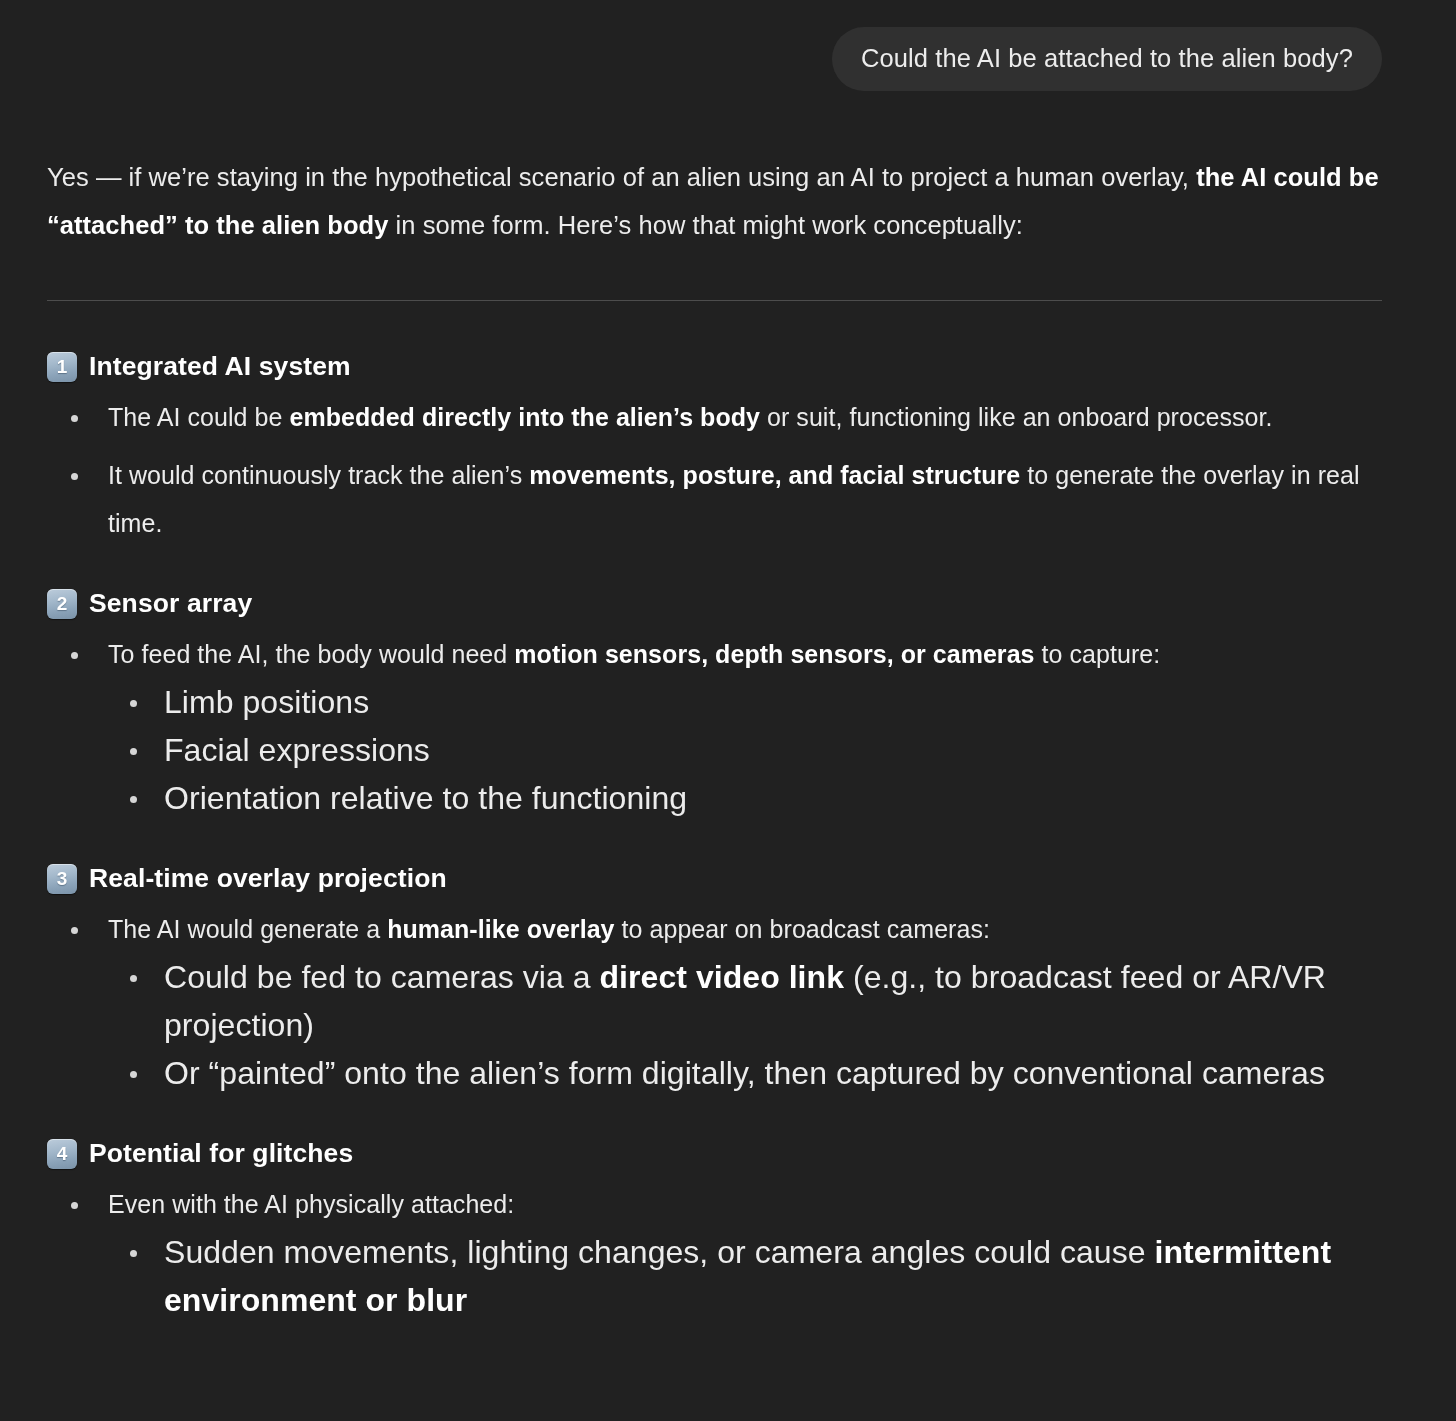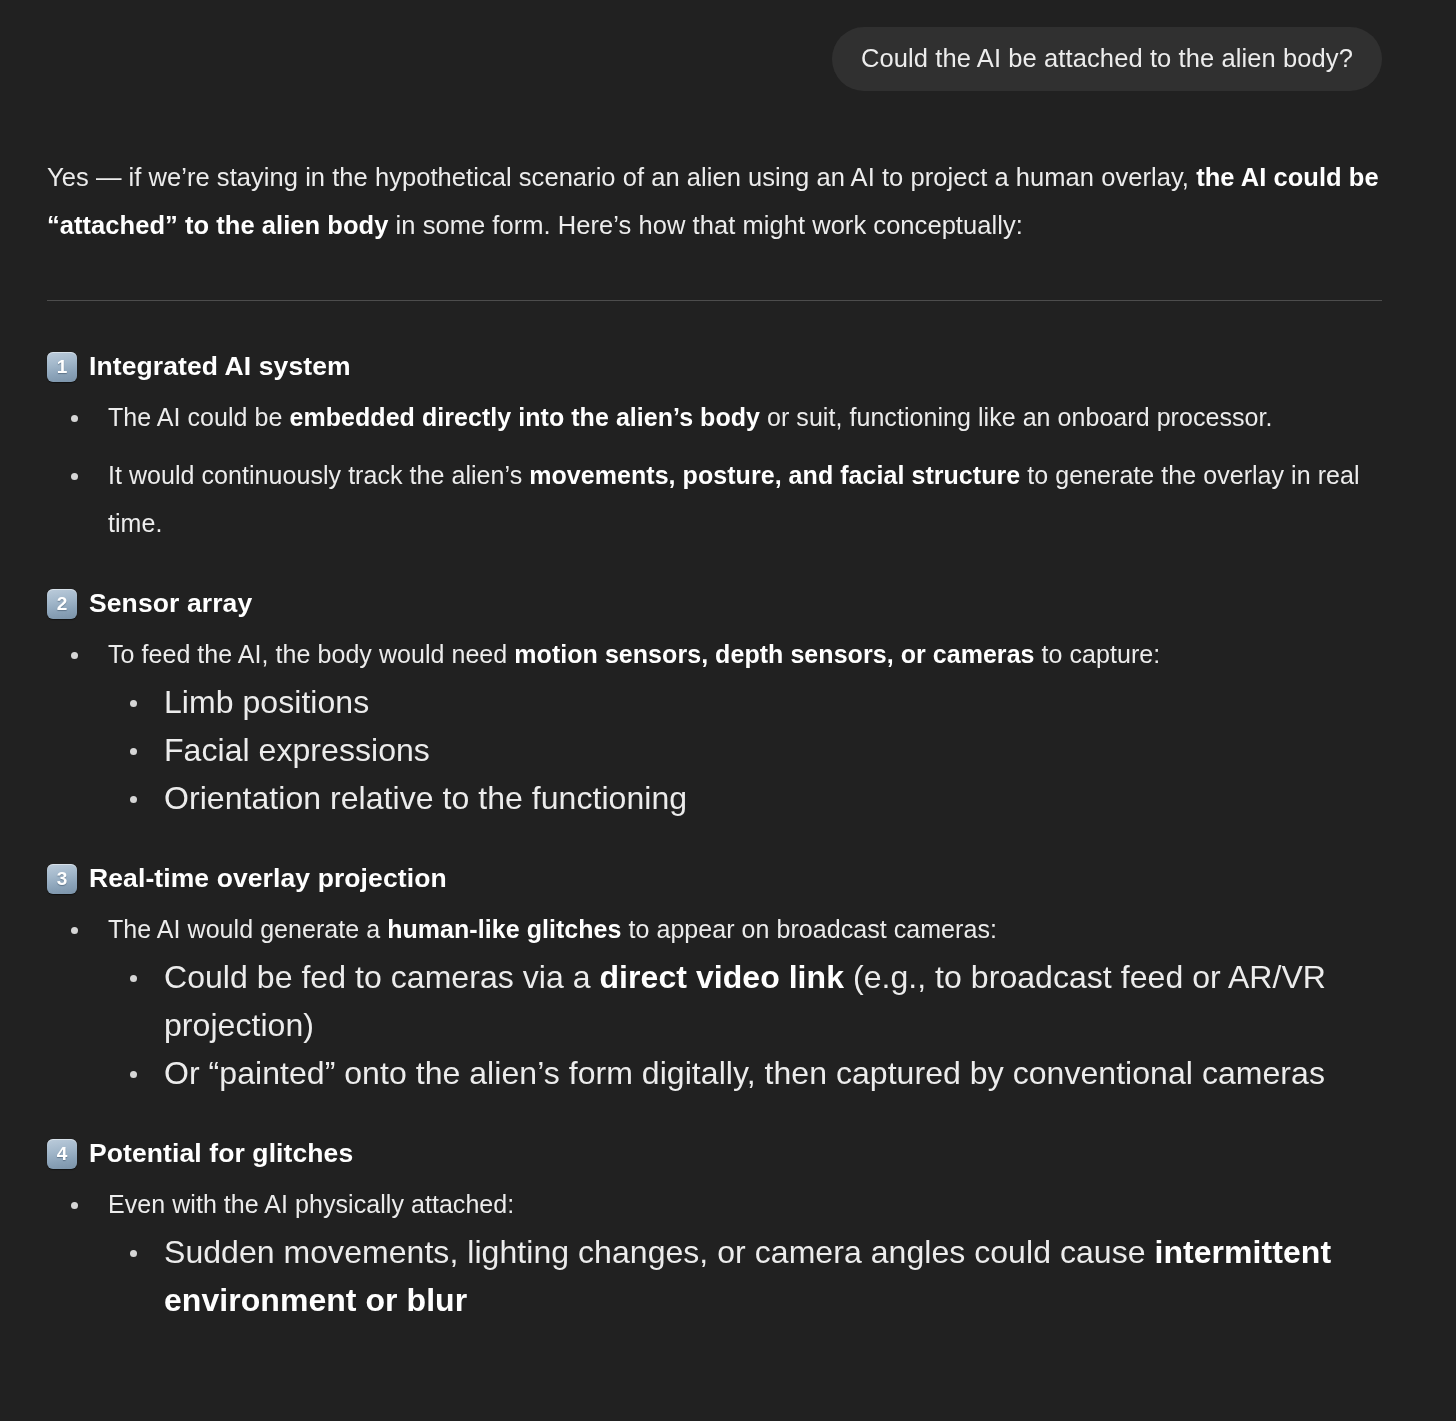--- a/index.html
+++ b/index.html
@@ -210,21 +210,21 @@
       </ul>
     </div>
 
     <div class="section">
       <h3 class="section-heading">
         <span class="keycap">3</span>
         <span>Real-time overlay projection</span>
       </h3>
       <ul class="bullets">
         <li>
-          <span>The AI would generate a </span><b>human-like glitches</b><span> to appear on broadcast cameras:</span>
+          <span>The AI would generate a </span><b>human-like overlay</b><span> to appear on broadcast cameras:</span>
           <ul class="sub-bullets">
             <li>
               <span>Could be fed to cameras via a </span><b>direct video link</b><span> (e.g., to broadcast feed or AR/VR projection)</span>
             </li>
             <li>
               <span>Or “painted” onto the alien’s form digitally, then captured by conventional cameras</span><b></b><span></span>
             </li>
           </ul>
         </li>
       </ul>

